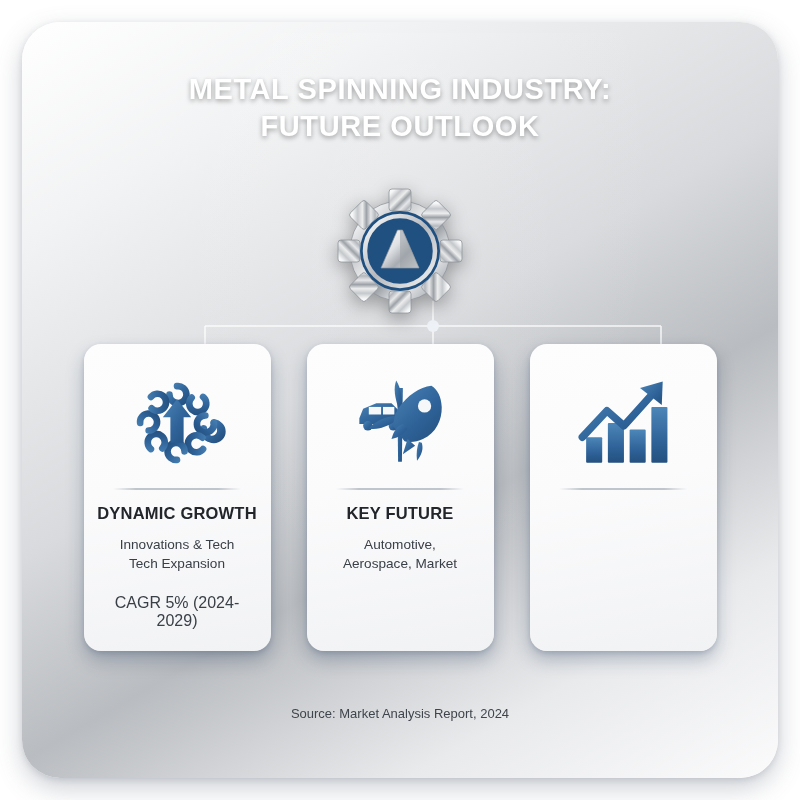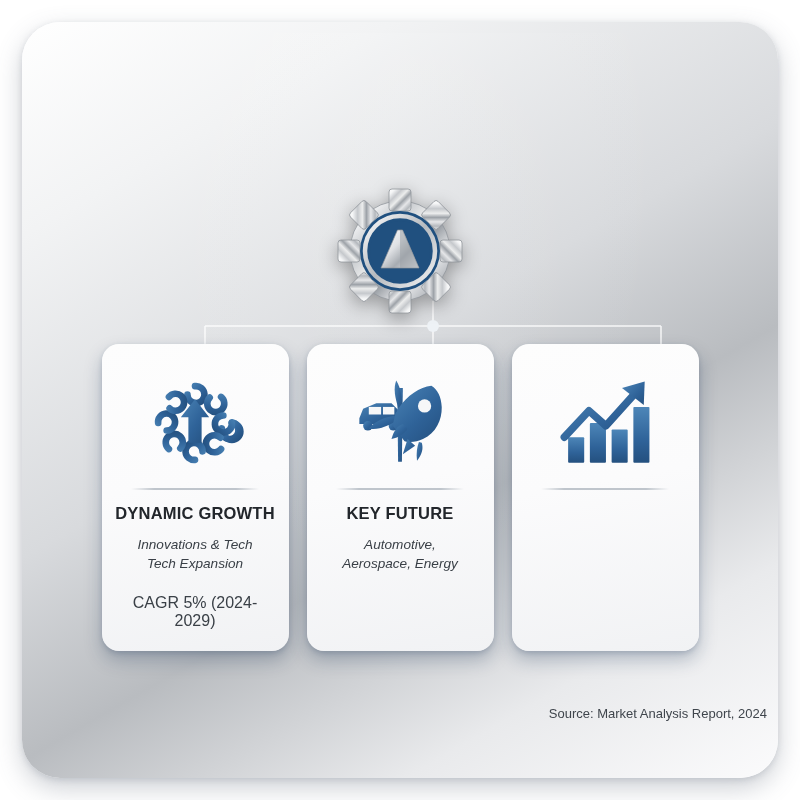--- a/index.html
+++ b/index.html
@@ -83,21 +83,21 @@
     width:100%;height:80px;
     z-index:3;
   }
 
   
   .cards{
     position:absolute;
     top:311px;left:0;right:0;
     display:flex;
     justify-content:center;
-    gap:18px;
+    gap:36px;
     z-index:6;
   }
   .card{
     width:187px;
     height:307px;
     box-sizing:border-box;
     border-radius:17px;
     background:linear-gradient(170deg,#fdfdfd 0%,#fbfbfc 45%,#f1f2f4 100%);
     box-shadow:0 9px 18px rgba(20,45,80,0.26), 0 2px 5px rgba(20,45,80,0.16);
     padding:20px 12px 14px;
@@ -120,46 +120,49 @@
     color:#22262b;
     letter-spacing:0.2px;
     text-align:center;
     margin-bottom:12px;
   }
   .card-body{
     font-size:13.6px;
     color:#3a4047;
     text-align:center;
     line-height:1.43;
-    font-style:italic;
   }
   .card-extra{
     font-size:16px;
     color:#3a4047;
     text-align:center;
     margin-top:20px;
   }
 
   
   .footer{
     position:absolute;
     bottom:46px;left:0;right:0;
-    text-align:right;
+    text-align:center;
     font-size:13px;
     color:#3f454c;
     z-index:5;
   }
 </style>
 </head>
 <body>
 
 <div class="stage">
   <div class="frame">
     <div class="panel">
 
+      <div class="title">
+        <span>METAL SPINNING INDUSTRY:</span>
+        <span>FUTURE OUTLOOK</span>
+      </div>
 
       <div class="gear-wrap">
         <svg viewBox="0 0 132 132" width="132" height="132" aria-hidden="true">
           <defs>
             <linearGradient id="metalG" x1="0" y1="0" x2="1" y2="1">
               <stop offset="0%" stop-color="#ffffff"></stop>
               <stop offset="14%" stop-color="#f4f5f6"></stop>
               <stop offset="30%" stop-color="#c5c8cc"></stop>
               <stop offset="45%" stop-color="#eceded"></stop>
               <stop offset="58%" stop-color="#9da2a8"></stop>
@@ -304,21 +307,21 @@
                 <path d="M 78 76 C 80 82 78 89 73 95 C 72 87 73 80 75 75 Z"></path>
                 <path d="M 63 72 L 58 88 L 71 79 Z"></path>
               </g>
               <circle cx="81" cy="37" r="7" fill="#f6f7f8"></circle>
             </svg>
           </div>
           <div class="divider"></div>
           <div class="card-title">KEY FUTURE</div>
           <div class="card-body">
             <div>Automotive,</div>
-            <div>Aerospace, Energy</div>
+            <div>Aerospace, Market</div>
           </div>
           <div class="card-extra"></div>
         </div>
 
         <div class="card">
           <div class="card-icon">
             <svg viewBox="0 0 110 110" width="104" height="104" aria-hidden="true">
               <defs>
                 <linearGradient id="blue3" x1="0" y1="0" x2="0" y2="1">
                   <stop offset="0%" stop-color="#4d86b8"></stop>

